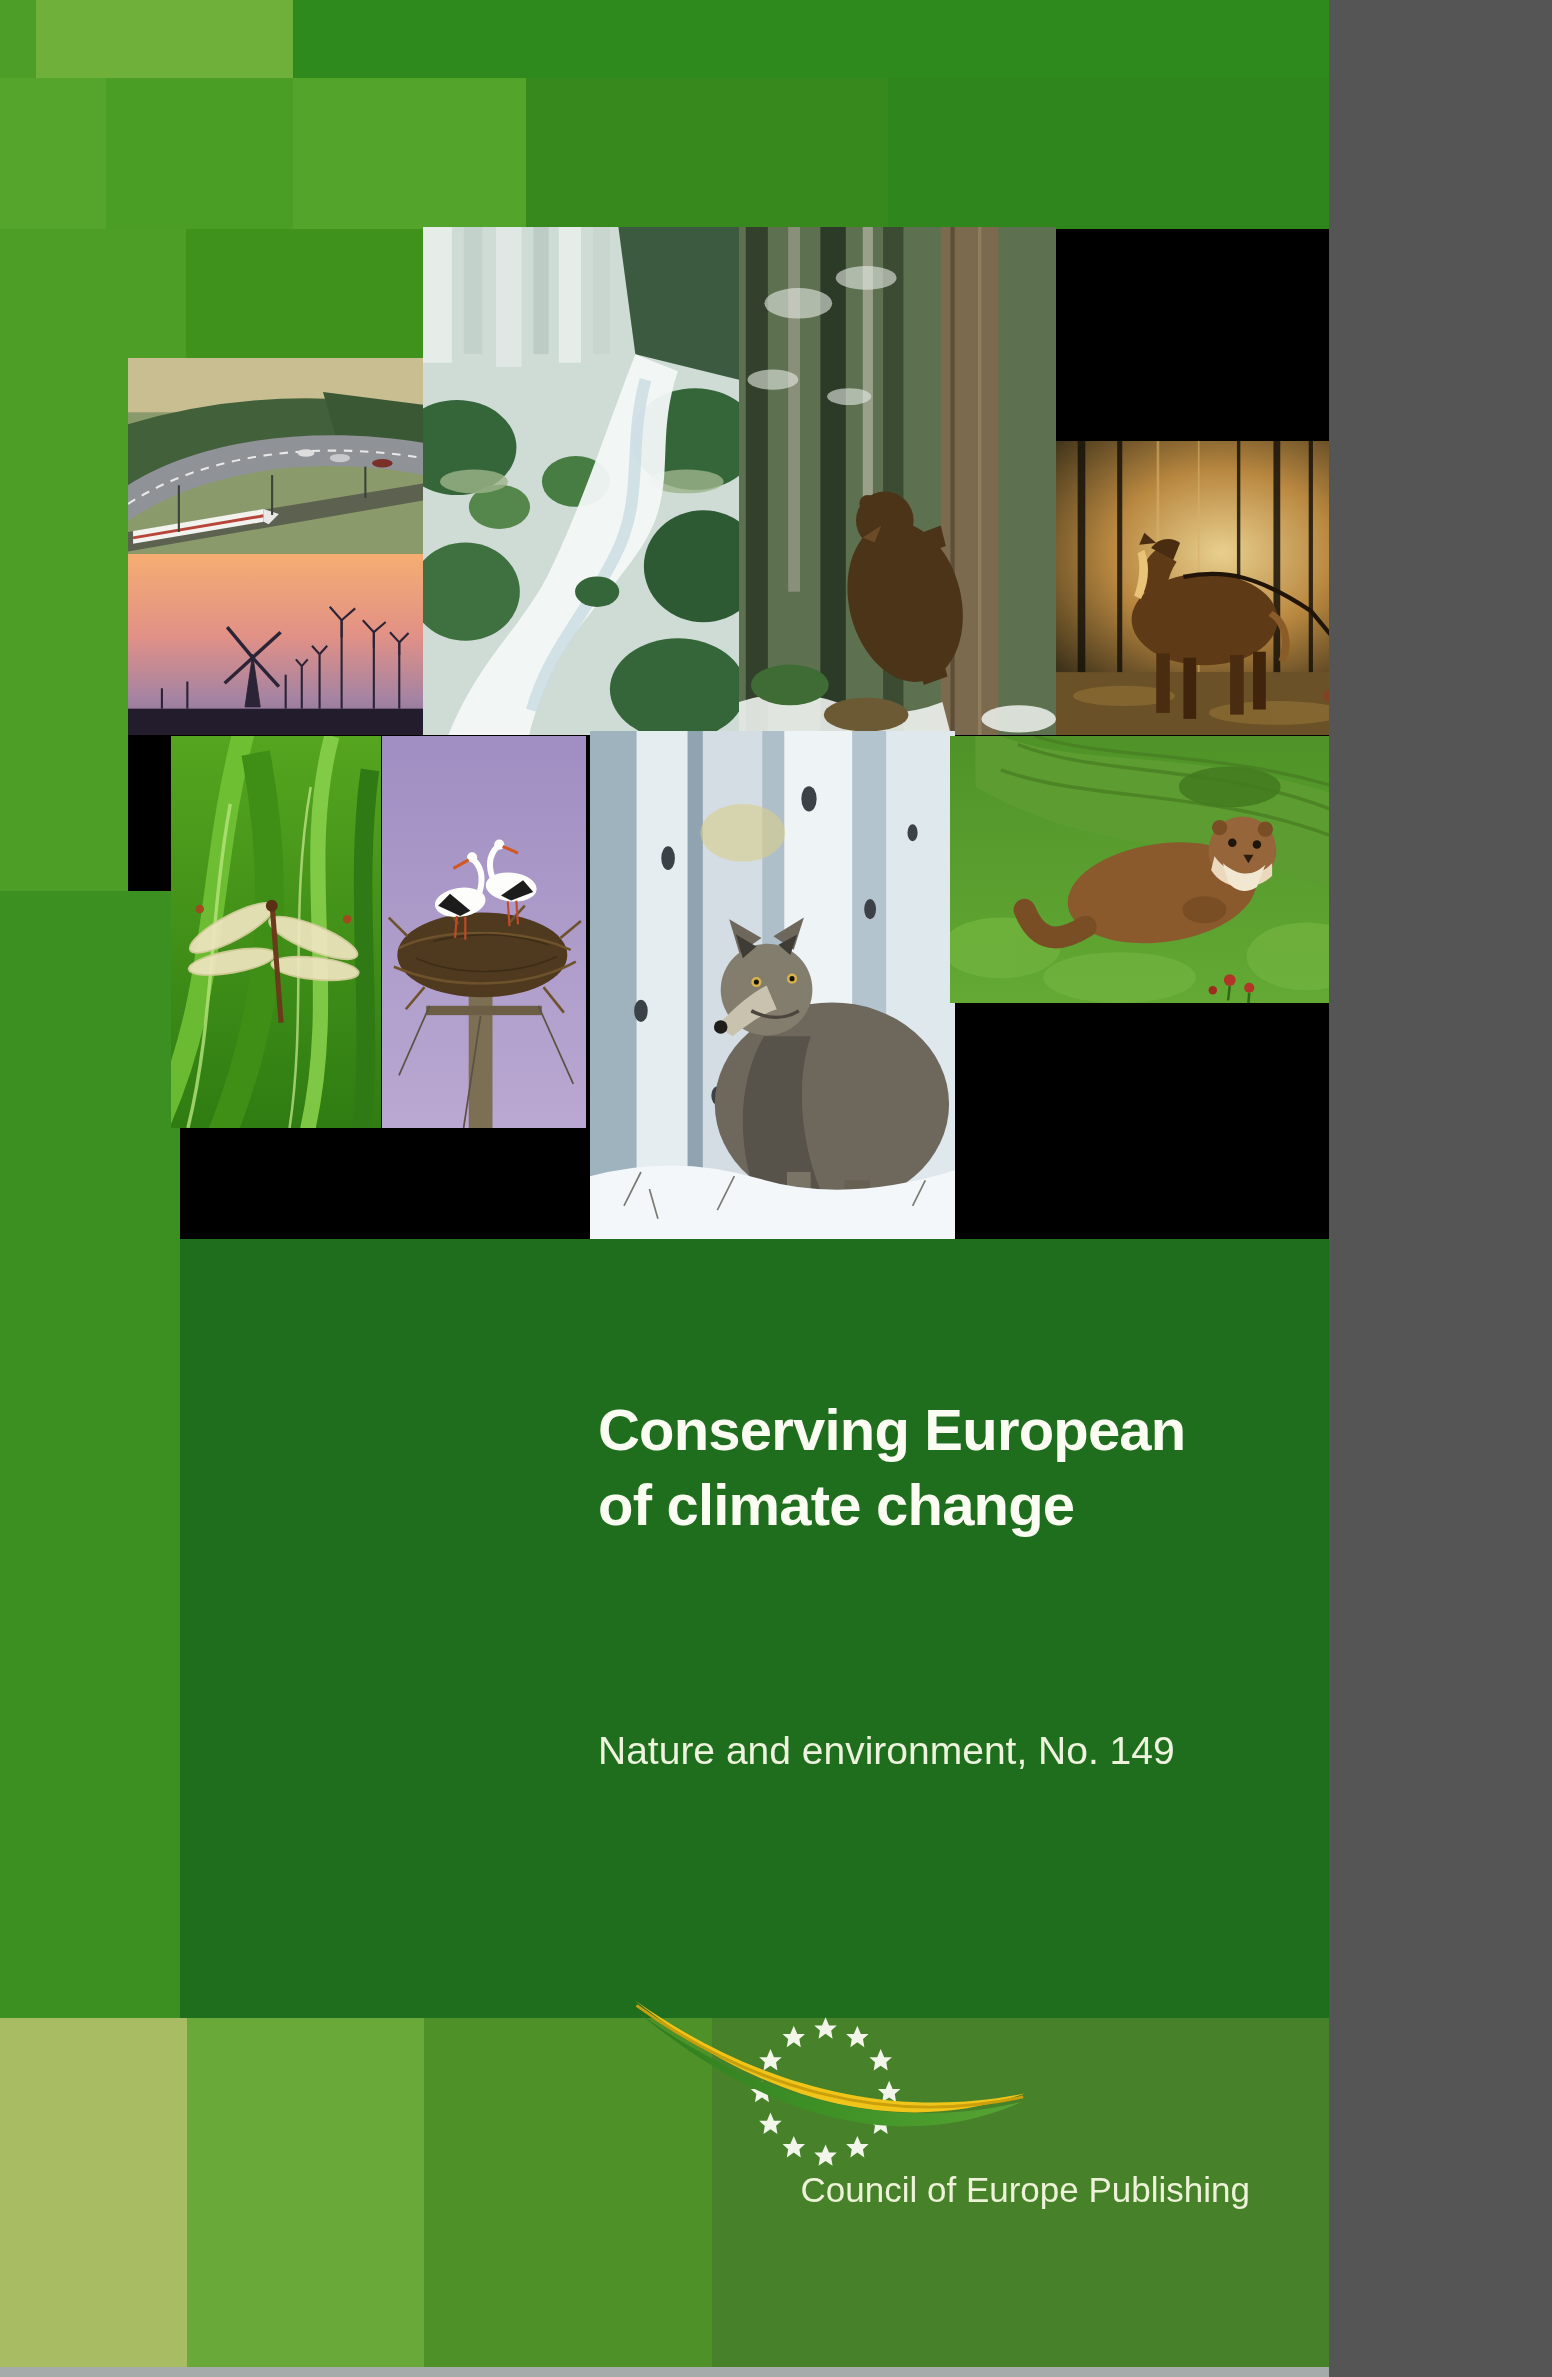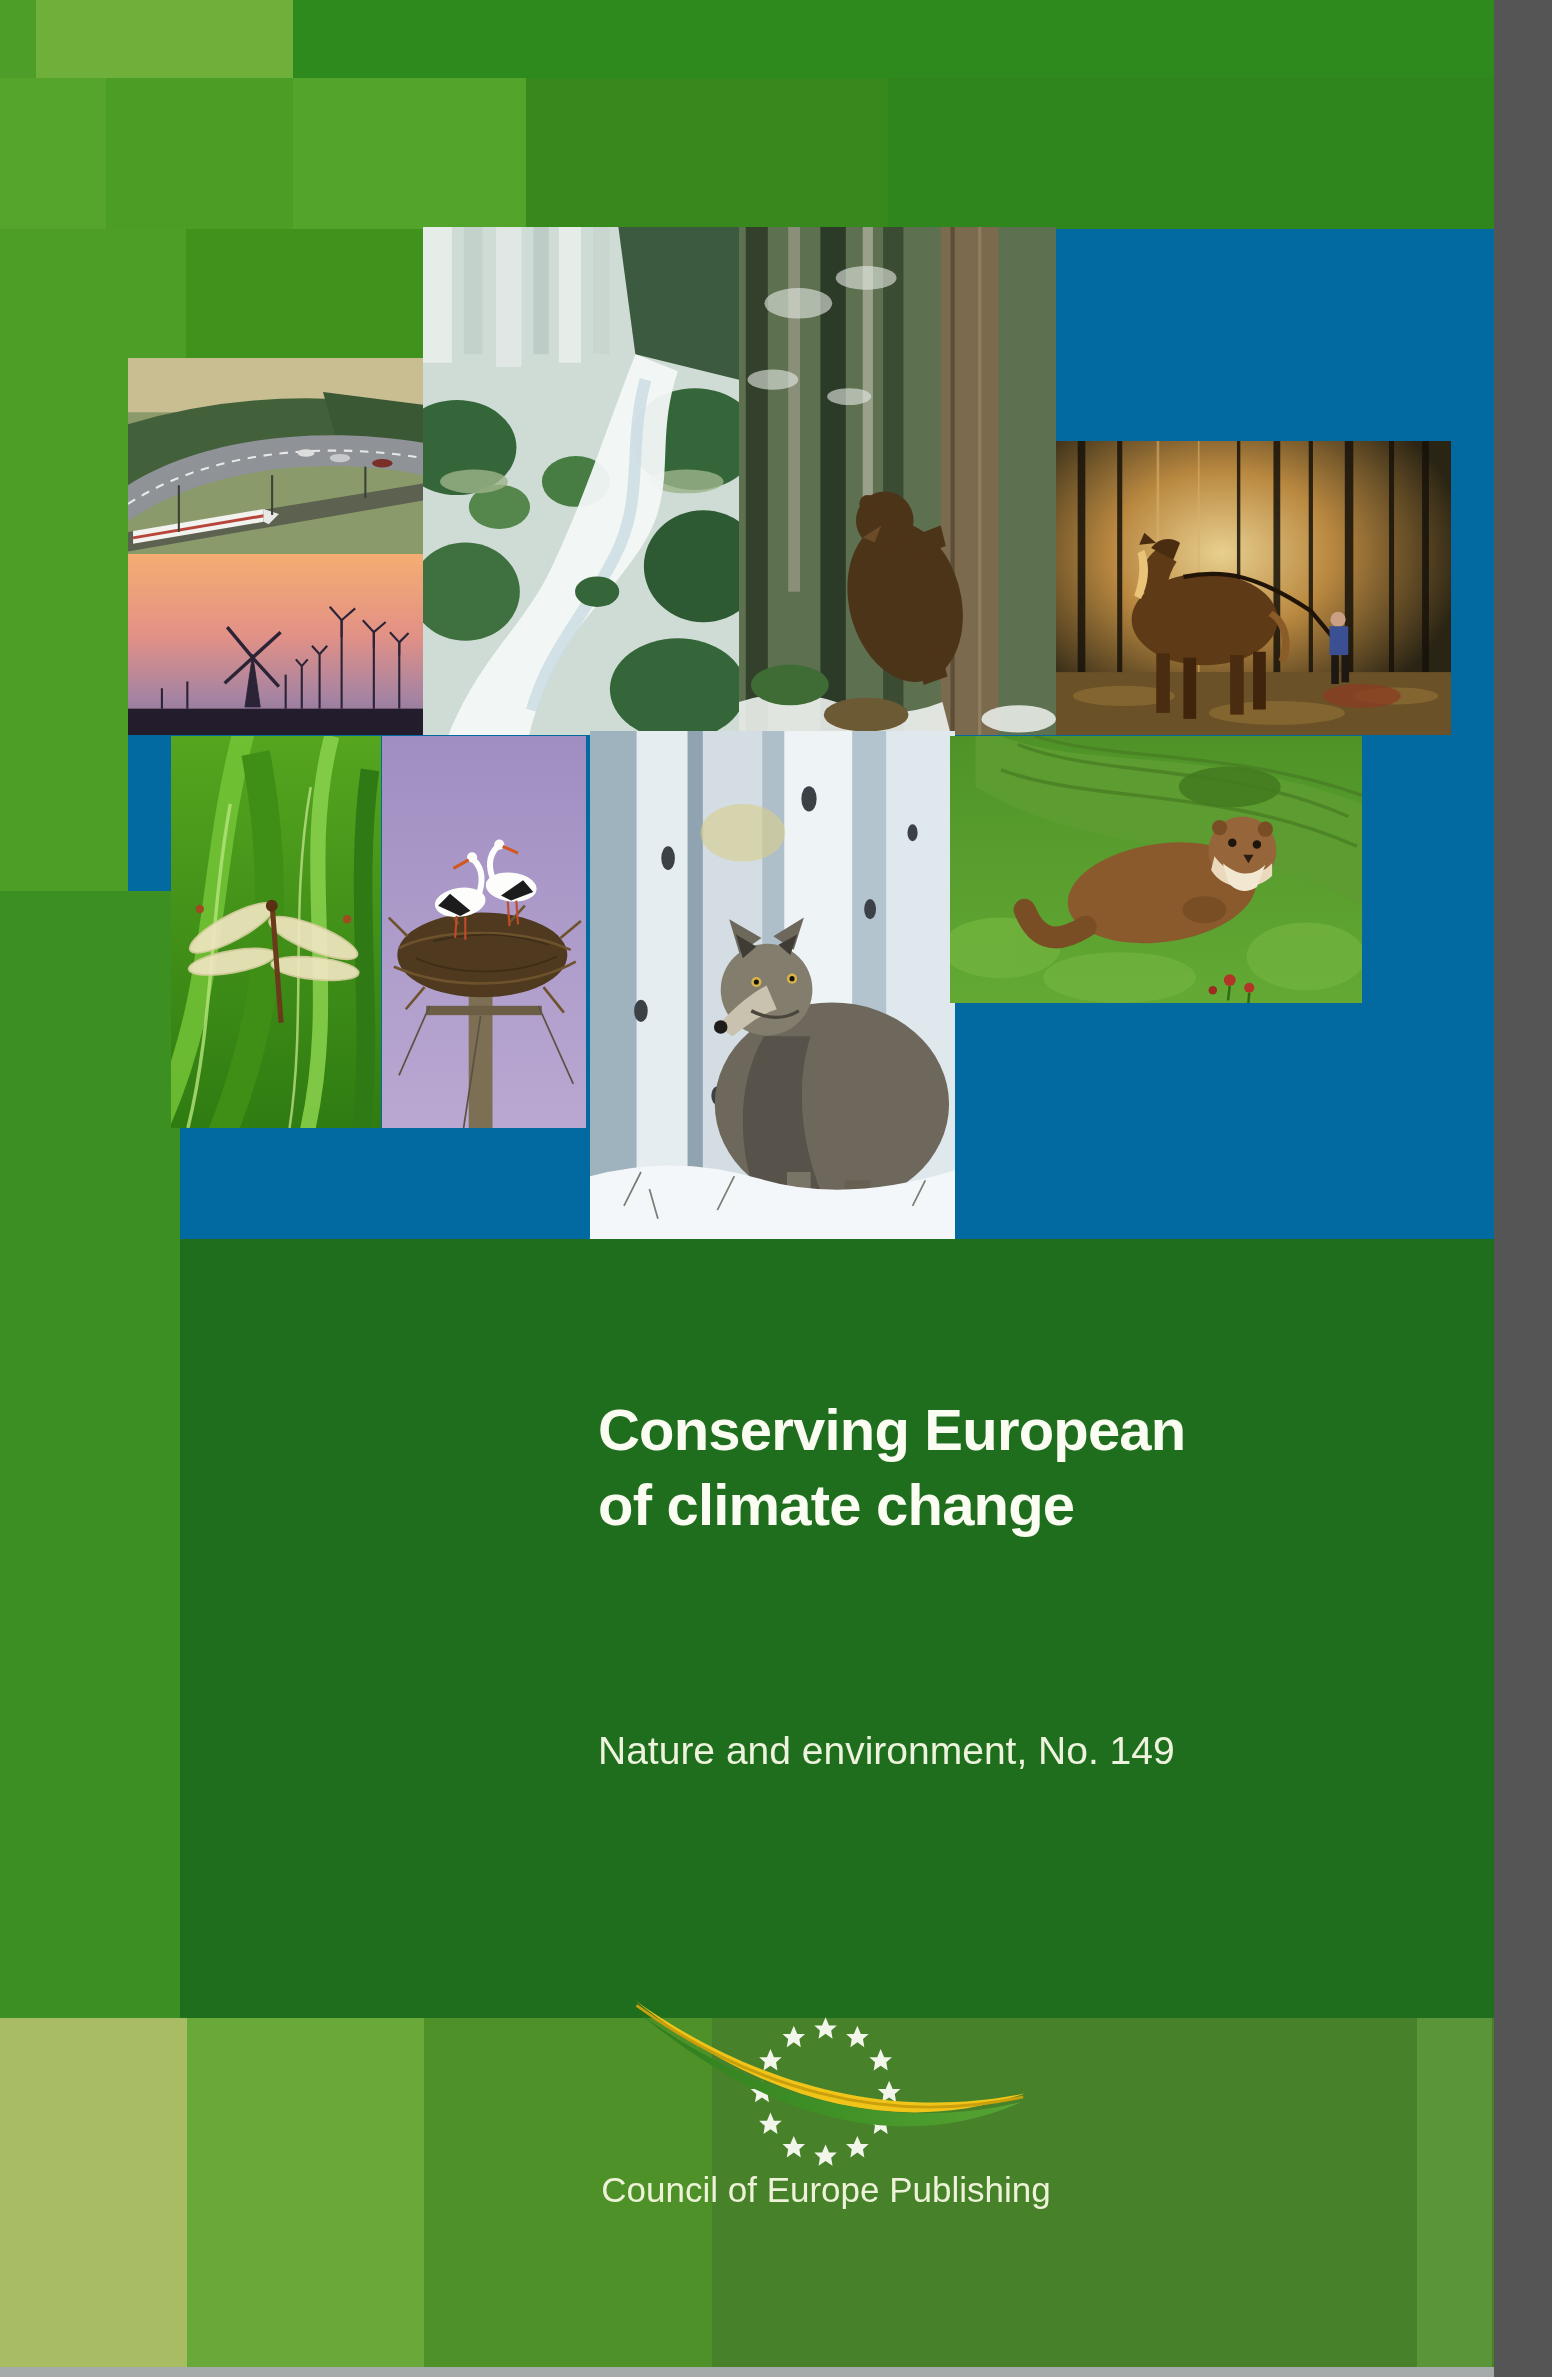--- a/index.html
+++ b/index.html
@@ -1,38 +1,38 @@
 <!DOCTYPE html>
 <html style="font-size:13.6px"><head>
 <meta charset="utf-8">
 <style>
   html,body{margin:0;padding:0;background:#555;}
   #cover{
     position:relative;
-    width:1494px;height:2377px;
+    width:1329px;height:2377px;
     overflow:hidden;
-    background:#0369a1;
+    background:#000000;
     font-family:"Liberation Sans", sans-serif;
   }
   .abs{position:absolute;}
   .photo{position:absolute;overflow:hidden;box-shadow:0 0 0 0.8px rgba(0,40,0,.15) inset;}
   .photo svg{display:block;width:100%;height:100%;}
   #title{
     left:598px;top:1392px;width:899px;
     color:#FBFCF2;font-weight:bold;font-size:58px;line-height:75px;
     letter-spacing:-0.8px;
   }
   #series{
     left:598px;top:1727px;width:764px;
     color:#EDF3DC;font-size:39px;line-height:48px;font-weight:normal;
   }
   #publisher{
     left:826px;top:2169px;width:848px;
     transform:translateX(-50%);
-    text-align:center;color:#EDF2D8;font-size:35px;line-height:42px;
+    text-align:right;color:#EDF2D8;font-size:35px;line-height:42px;
   }
   .bg-block{position:absolute;}
 </style>
 </head>
 <body>
 
 <div id="cover">
 
   <div>
 

